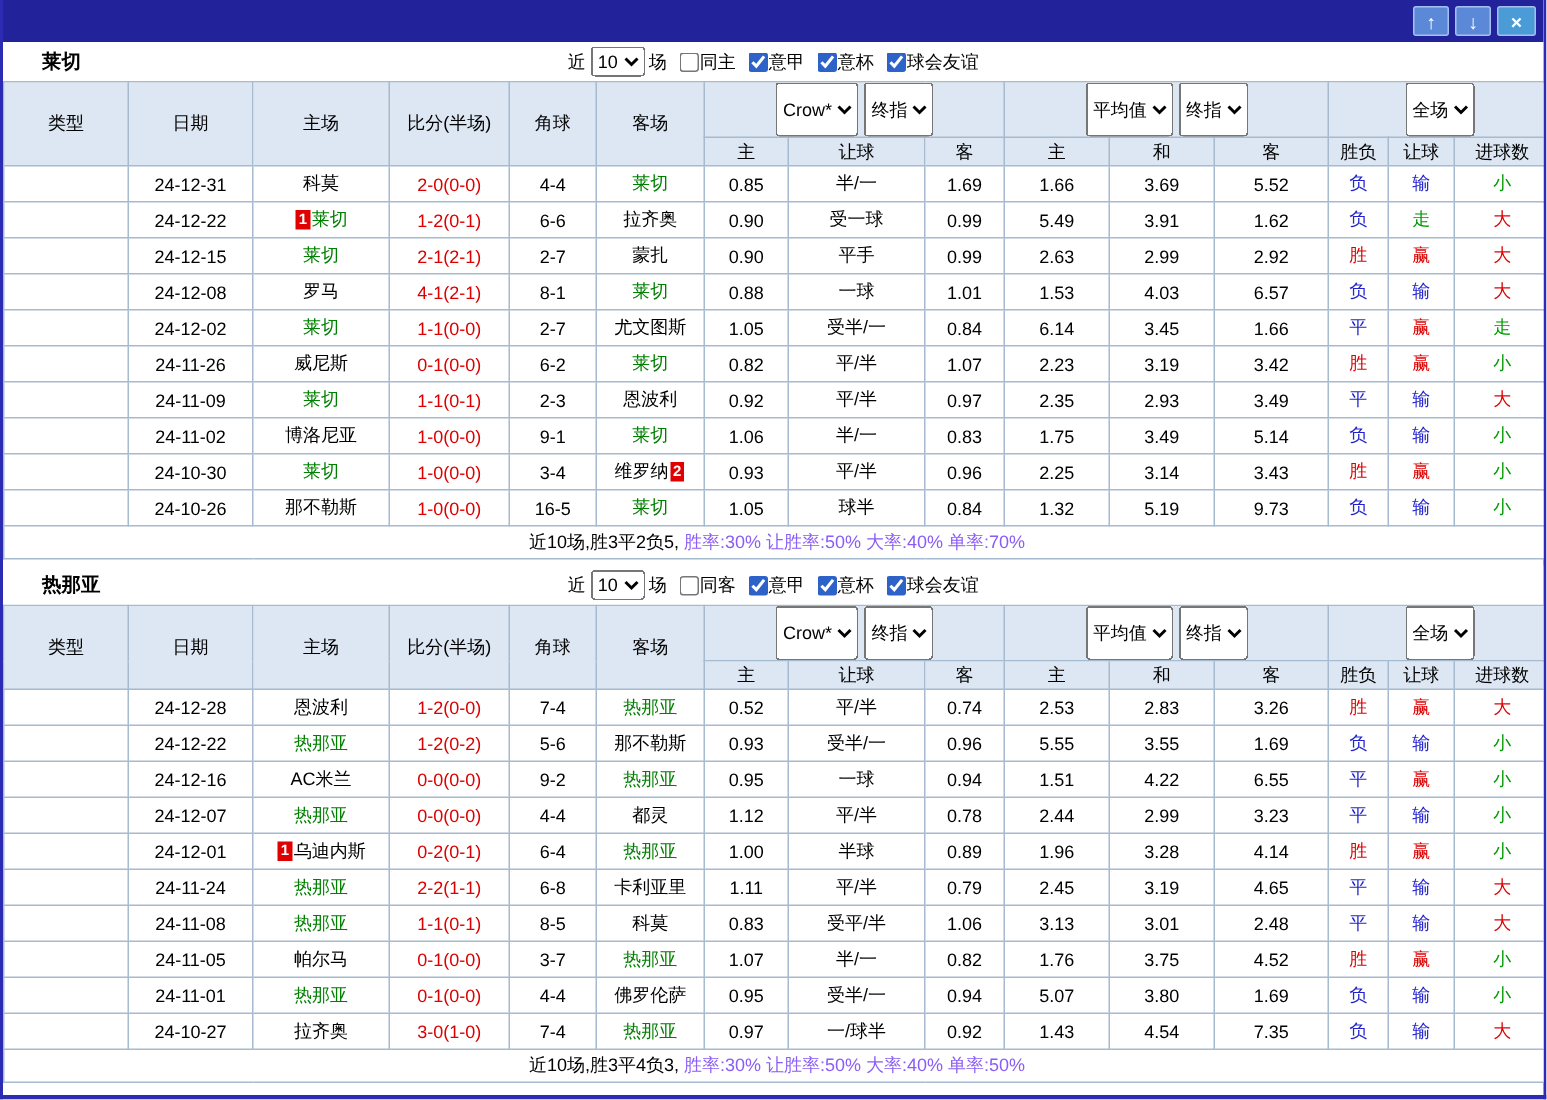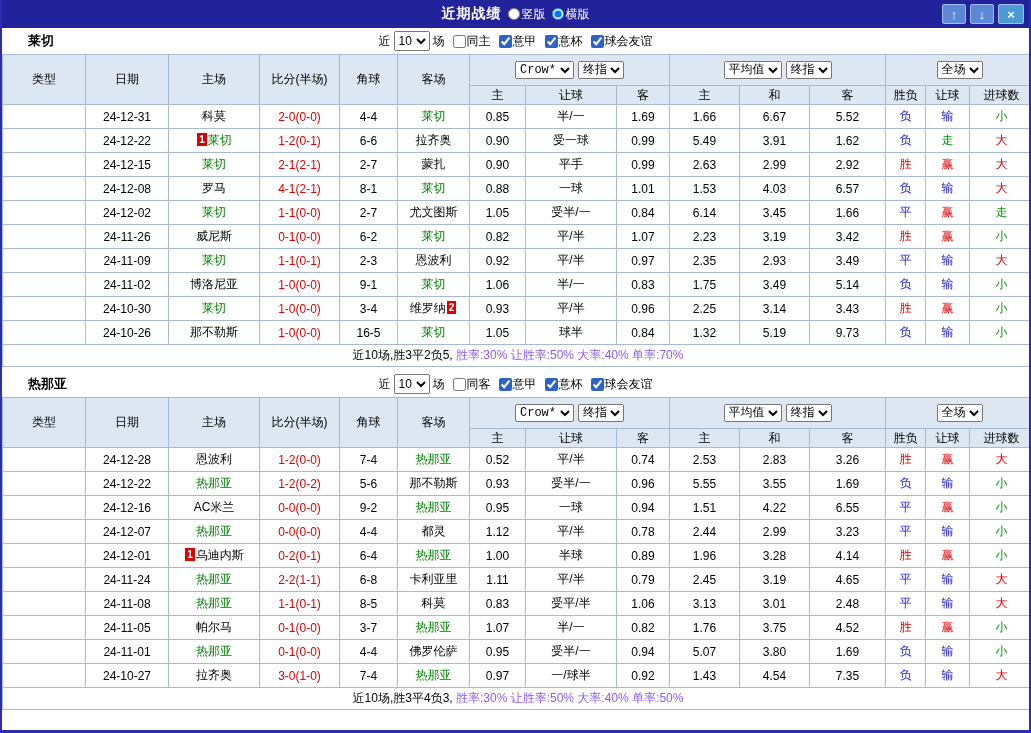--- a/index.html
+++ b/index.html
@@ -19,44 +19,33 @@
   .team-name { font-weight:bold; font-size:13px; margin-left:26px; z-index:2; }
   .filters { position:absolute; left:0; right:0; display:flex; justify-content:center; align-items:center; gap:3px; }
   .filters select { height:20px; font-size:12px; font-family:inherit; }
   .cb { display:inline-flex; align-items:center; margin-left:5px; cursor:pointer; }
   .cb input { margin:0 1px 0 0; width:13px; height:13px; accent-color:#2d62c9; }
   table.grid { border-collapse:collapse; table-layout:fixed; width:100%; text-align:center; }
   .grid th, .grid td { border:1px solid #a6bad0; padding:0; white-space:nowrap; overflow:hidden; font-weight:normal; }
   .grid thead th { background:#dde7f3; }
   .hrow1 th { height:31px; }
   .hrow2 th { height:19px; }
-  .grid select { height:18px; font-size:12px; font-family:Liberation Mono, monospace; margin:0 2px; }
+  .grid select { height:36px; font-size:12px; font-family:Liberation Sans, sans-serif; margin:0 2px; }
   .grid tbody td { height:24px; background:#fff; }
   td.league { background:#1787e8; color:#fff; font-weight:bold; }
   td.score { color:#dd0000; }
   .badge { display:inline-block; background:#e00000; color:#fff; font-size:10px; font-weight:bold; line-height:13px; padding:0 2px; vertical-align:1px; margin:0 1px; }
   td.summary { height:22px; text-align:center; background:#fff; }
   .sum-red { color:#8b5cf6; }
 </style>
 </head>
 <body>
 
 <div id="app">
   <div class="titlebar">
-    <div class="title-center">
-      <span class="title">近期战绩</span>
-      <label class="radio-label">
-        <input type="radio" name="layout" style="">
-        <span>竖版</span>
-      </label>
-      <label class="radio-label">
-        <input type="radio" name="layout" checked="" style="">
-        <span>横版</span>
-      </label>
-    </div>
     <div class="tb-buttons">
       <button class="tb-btn">↑</button>
       <button class="tb-btn">↓</button>
       <button class="tb-btn close">×</button>
     </div>
   </div>
   <div id="sections">
       <div class="section-bar">
         <span class="team-name">莱切</span>
         <div class="filters">
@@ -116,21 +105,21 @@
             <td class="league">意甲</td>
             <td>24-12-31</td>
             <td><span>科莫</span></td>
             <td class="score">2-0(0-0)</td>
             <td>4-4</td>
             <td><span style="color: rgb(0, 128, 0);">莱切</span></td>
             <td>0.85</td>
             <td>半/一</td>
             <td>1.69</td>
             <td>1.66</td>
-            <td>6.67</td>
+            <td>3.69</td>
             <td>5.52</td>
             <td style="color: rgb(34, 34, 204);">负</td>
             <td style="color: rgb(34, 34, 204);">输</td>
             <td style="color: rgb(0, 153, 0);">小</td>
           </tr>
           <tr>
             <td class="league">意甲</td>
             <td>24-12-22</td>
             <td><span class="badge">1</span><span style="color: rgb(0, 128, 0);">莱切</span></td>
             <td class="score">1-2(0-1)</td>

